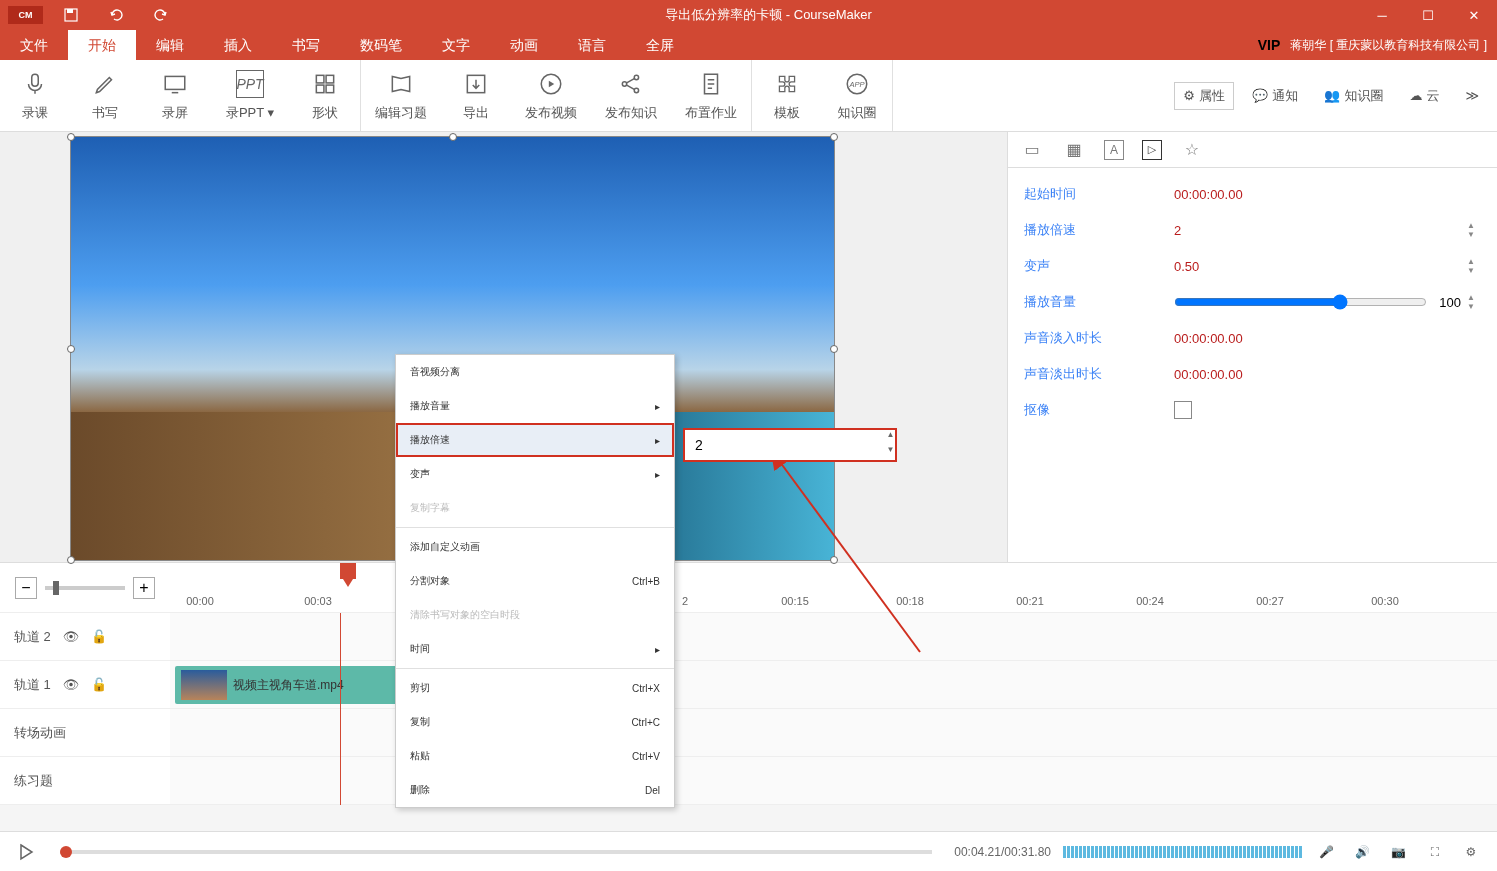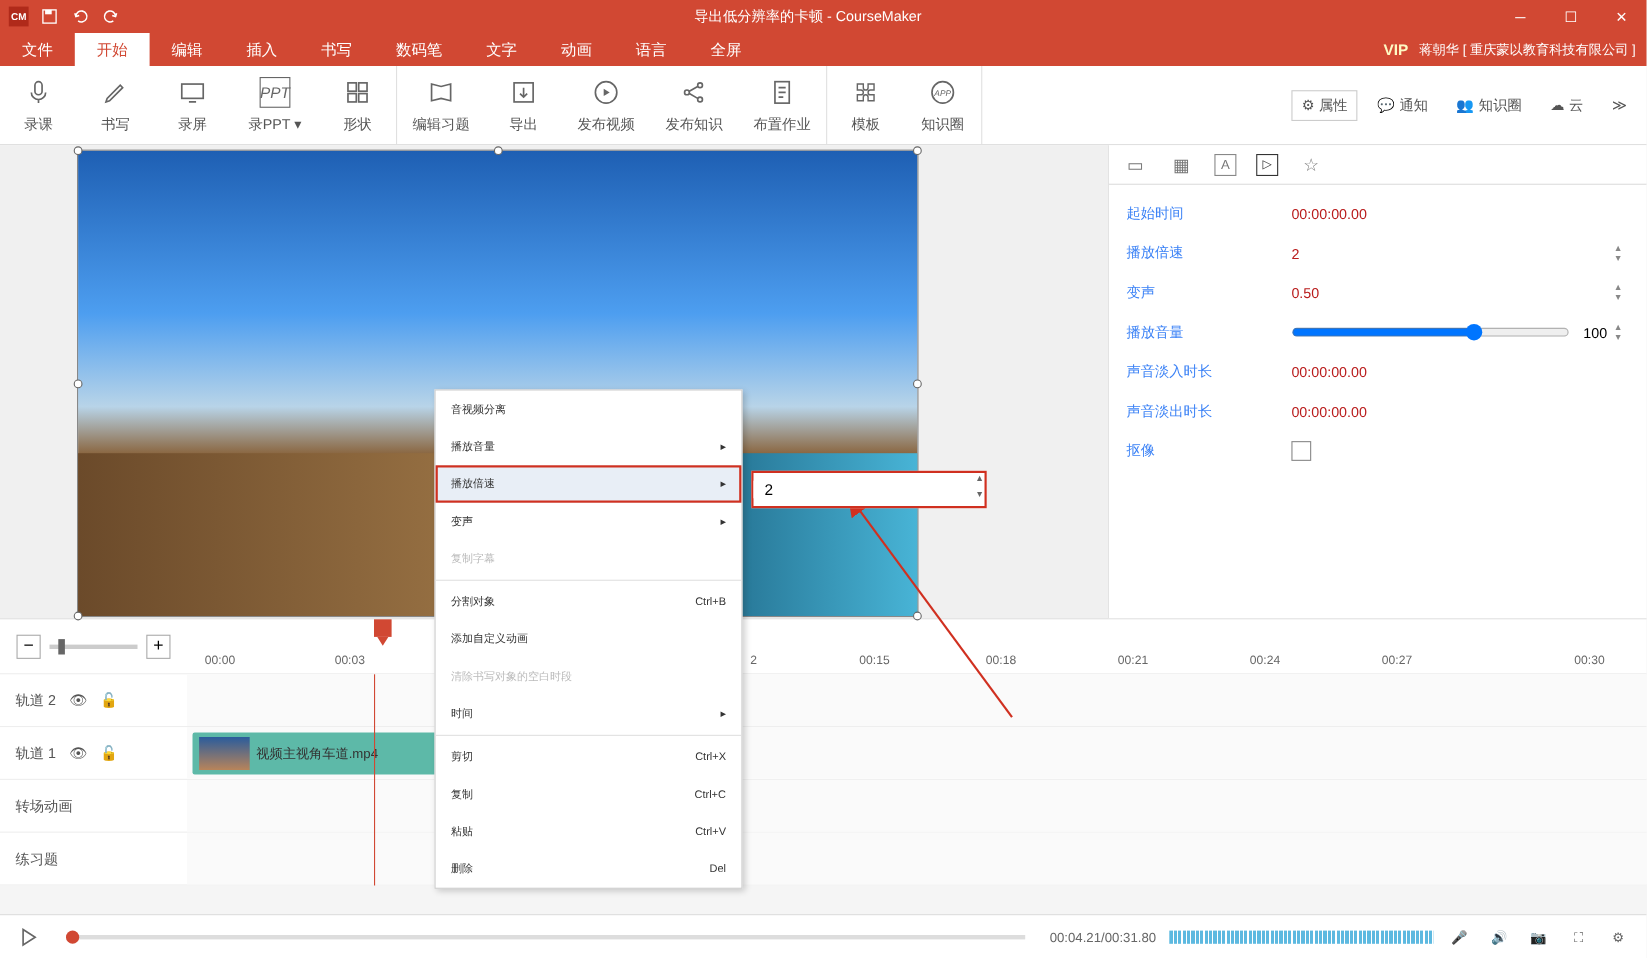--- a/index.html
+++ b/index.html
@@ -1,27 +1,27 @@
 <!DOCTYPE html>
 <html><head>
 <meta charset="utf-8">
 <style>
 * { margin:0; padding:0; box-sizing:border-box; font-family:"Microsoft YaHei",Arial,sans-serif; }
 body { width:1497px; height:871px; background:#f5f5f5; overflow:hidden; position:relative; }
 .titlebar { height:30px; background:#d14833; display:flex; align-items:center; color:#fff; font-size:13px; }
 .titlebar .left-icons { display:flex; gap:10px; padding-left:8px; align-items:center; }
-.titlebar .left-icons span { width:18px; height:18px; display:flex; align-items:center; justify-content:center; cursor:pointer; }
+.titlebar .left-icons span { width:35px; height:18px; display:flex; align-items:center; justify-content:center; cursor:pointer; }
 .titlebar .title { flex:1; text-align:center; }
 .titlebar .win-btns { display:flex; }
 .titlebar .win-btns span { width:46px; height:30px; display:flex; align-items:center; justify-content:center; cursor:pointer; }
 .menubar { height:30px; background:#d14833; display:flex; align-items:center; color:#fff; font-size:14px; }
 .menubar .tab { padding:0 20px; height:30px; line-height:30px; cursor:pointer; }
 .menubar .tab.active { background:#fff; color:#d14833; }
 .menubar .spacer { flex:1; }
-.menubar .vip { color:#fef9c3; font-weight:bold; padding:0 10px; }
+.menubar .vip { color:#000000; font-weight:bold; padding:0 10px; }
 .menubar .user { padding-right:10px; font-size:12px; }
 .ribbon { height:72px; background:#fff; border-bottom:1px solid #ddd; display:flex; align-items:center; }
 .ribbon .grp { display:flex; border-right:1px solid #e0e0e0; height:100%; align-items:center; }
 .ribbon .btn { width:70px; height:72px; display:flex; flex-direction:column; align-items:center; justify-content:center; cursor:pointer; gap:6px; font-size:13px; color:#555; }
 .ribbon .btn.wide { width:80px; }
 .ribbon .btn .ico { width:28px; height:28px; display:flex; align-items:center; justify-content:center;font-style:italic; }
 .ribbon .right-strip { margin-left:auto; display:flex; align-items:center; padding-right:10px; gap:10px; font-size:13px; color:#555; }
 .ribbon .right-strip .item { display:flex; align-items:center; gap:4px; padding:4px 8px; cursor:pointer; }
 .ribbon .right-strip .item.boxed { border:1px solid #ccc; }
 .workspace { display:flex; height:430px; }
@@ -283,25 +283,25 @@
         </div>
       <div class="row">
           <span>变声</span>
           <span>▸</span>
         </div>
       <div class="row disabled">
           <span>复制字幕</span>
         </div>
       <div class="sep"></div>
       <div class="row">
+          <span>添加自定义动画</span>
+        </div>
+      <div class="row">
           <span>分割对象</span>
           <span>Ctrl+B</span>
-        </div>
-      <div class="row">
-          <span>添加自定义动画</span>
         </div>
       <div class="row disabled">
           <span>清除书写对象的空白时段</span>
         </div>
       <div class="row">
           <span>时间</span>
           <span>▸</span>
         </div>
       <div class="sep"></div>
       <div class="row">
@@ -414,21 +414,21 @@
     <div class="ruler">
       <div class="playhead"></div>
       <div class="tick" style="left:30px">00:00</div>
       <div class="tick" style="left:148px">00:03</div>
       <div class="tick" style="left:515px">2</div>
       <div class="tick" style="left:625px">00:15</div>
       <div class="tick" style="left:740px">00:18</div>
       <div class="tick" style="left:860px">00:21</div>
       <div class="tick" style="left:980px">00:24</div>
       <div class="tick" style="left:1100px">00:27</div>
-      <div class="tick" style="left:1275px">00:30</div>
+      <div class="tick" style="left:1215px">00:30</div>
     </div>
   </div>
   <div style="position:relative">
     <div class="tl-track">
       <div class="head">
           <span>轨道 2</span>
           <span>👁</span>
           <span>🔓</span>
         </div>
       <div class="body"></div>

